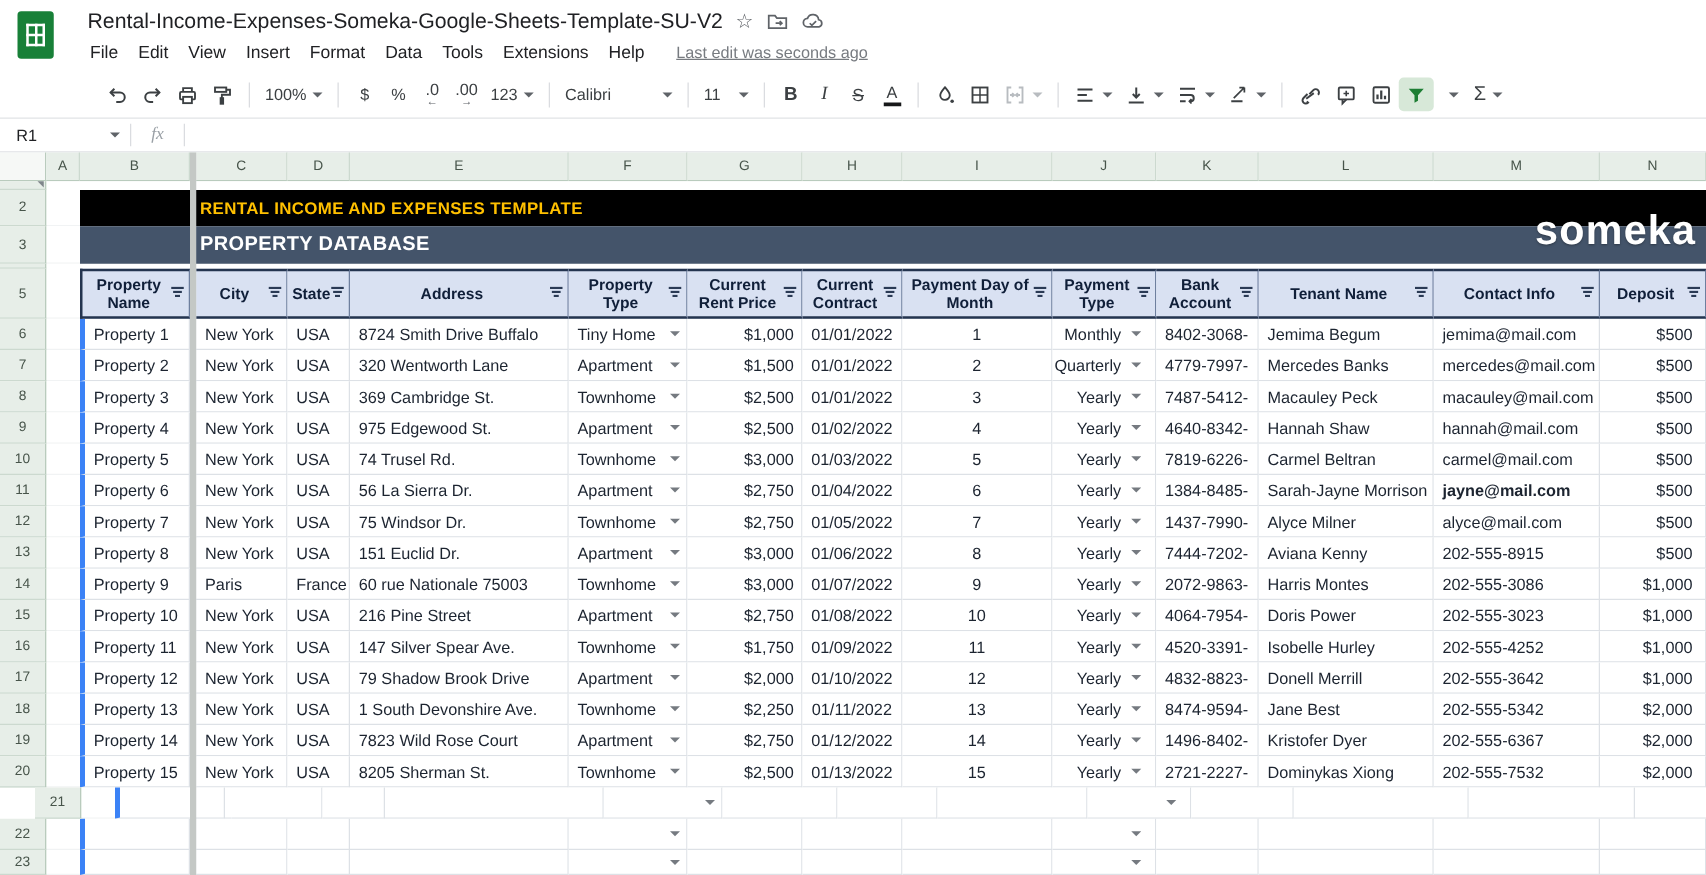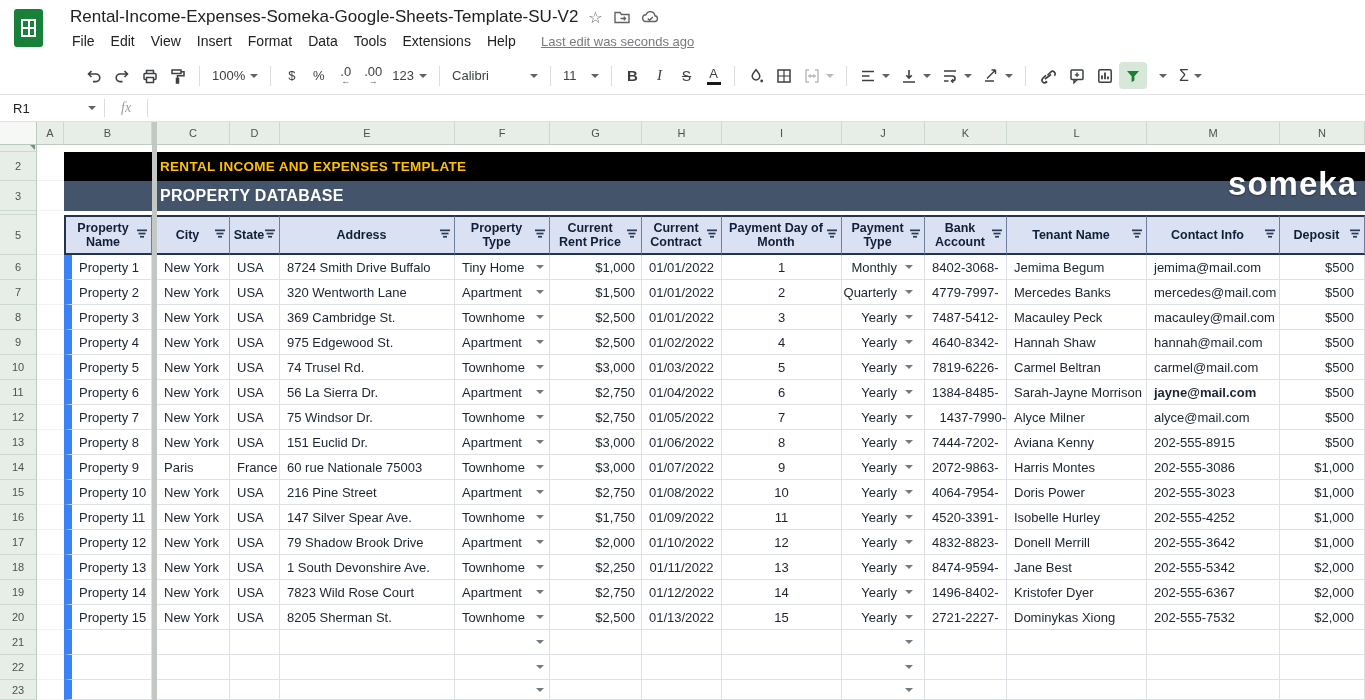--- a/index.html
+++ b/index.html
@@ -80,21 +80,21 @@
     border-bottom: 2px solid #24344f; font-weight: 700; font-size: 12.5px; color: #101f39;
     display: flex; align-items: center; justify-content: center; text-align: center;
     position: relative; line-height: 1.12; padding: 2px 15px 2px 4px; }
   .hcell.first { border-left: 2px solid #24344f; }
   .hcell.breakall { word-break: break-all; padding: 2px 13px 2px 2px; }
   .hgap { width: 5px; flex: 0 0 5px; background: #d9e1f2; border-top: 2px solid #24344f; border-bottom: 2px solid #24344f; }
   .ficon { position: absolute; right: 3px; top: 50%; transform: translateY(-50%); }
 
   .dcell { background: #fff; border-right: 1px solid #dde1e6; border-bottom: 1px solid #dde1e6;
     font-size: 13px; color: #1c2430; display: flex; align-items: center; overflow: hidden; white-space: nowrap; }
-  .dcell.first { border-left: 8px solid #3b82f6; }
+  .dcell.first { border-left: 4px solid #3b82f6; }
   .dgap { width: 5px; flex: 0 0 5px; background: #fff; border-bottom: 1px solid #dde1e6; }
   .al { justify-content: flex-start; padding-left: 7px; }
   .ar { justify-content: flex-end; padding-right: 6px; }
   .ac { justify-content: center; }
   .ar.deposit { padding-right: 10px; }
   .dd { width: 0; height: 0; border-left: 4px solid transparent; border-right: 4px solid transparent;
     border-top: 4.5px solid #757a80; flex: 0 0 auto; }
   .dd.push { margin-left: auto; margin-right: 5px; }
   .dd.after { margin-left: 8px; margin-right: 5px; }
 </style>
@@ -753,21 +753,21 @@
         <div class="dcell ac" style="flex: 0 0 80px; width: 80px;">
           <span>01/05/2022</span>
         </div>
         <div class="dcell ac" style="flex: 0 0 120px; width: 120px;">
           <span>7</span>
         </div>
         <div class="dcell ar j" style="flex: 0 0 83px; width: 83px;">
           <span>Yearly</span>
           <span class="dd after"></span>
         </div>
-        <div class="dcell al" style="flex: 0 0 82px; width: 82px; justify-content: flex-end;">
+        <div class="dcell al" style="flex: 0 0 82px; width: 82px;">
           <span>1437-7990-</span>
         </div>
         <div class="dcell al" style="flex: 0 0 140px; width: 140px;">
           <span>Alyce Milner</span>
         </div>
         <div class="dcell al" style="flex: 0 0 133px; width: 133px;">
           <span>alyce@mail.com</span>
         </div>
         <div class="dcell ar deposit" style="flex: 0 0 85px; width: 85px;">
           <span>$500</span>
@@ -1134,21 +1134,21 @@
         <div class="dcell al" style="flex: 0 0 140px; width: 140px;">
           <span>Dominykas Xiong</span>
         </div>
         <div class="dcell al" style="flex: 0 0 133px; width: 133px;">
           <span>202-555-7532</span>
         </div>
         <div class="dcell ar deposit" style="flex: 0 0 85px; width: 85px;">
           <span>$2,000</span>
         </div>
       </div>
-      <div class="grow" style="height: 25px;">
+      <div class="grow" style="height: 25px; padding-left: 28px;">
         <div class="numcell">21</div>
         <div class="aspacer"></div>
         <div class="dcell al first" style="flex: 0 0 88px; width: 88px;"></div>
         <div class="dgap"></div>
         <div class="dcell al" style="flex: 0 0 73px; width: 73px;"></div>
         <div class="dcell al" style="flex: 0 0 50px; width: 50px;"></div>
         <div class="dcell al" style="flex: 0 0 175px; width: 175px;"></div>
         <div class="dcell al f" style="flex: 0 0 95px; width: 95px;">
           <span class="dd push"></span>
         </div>

